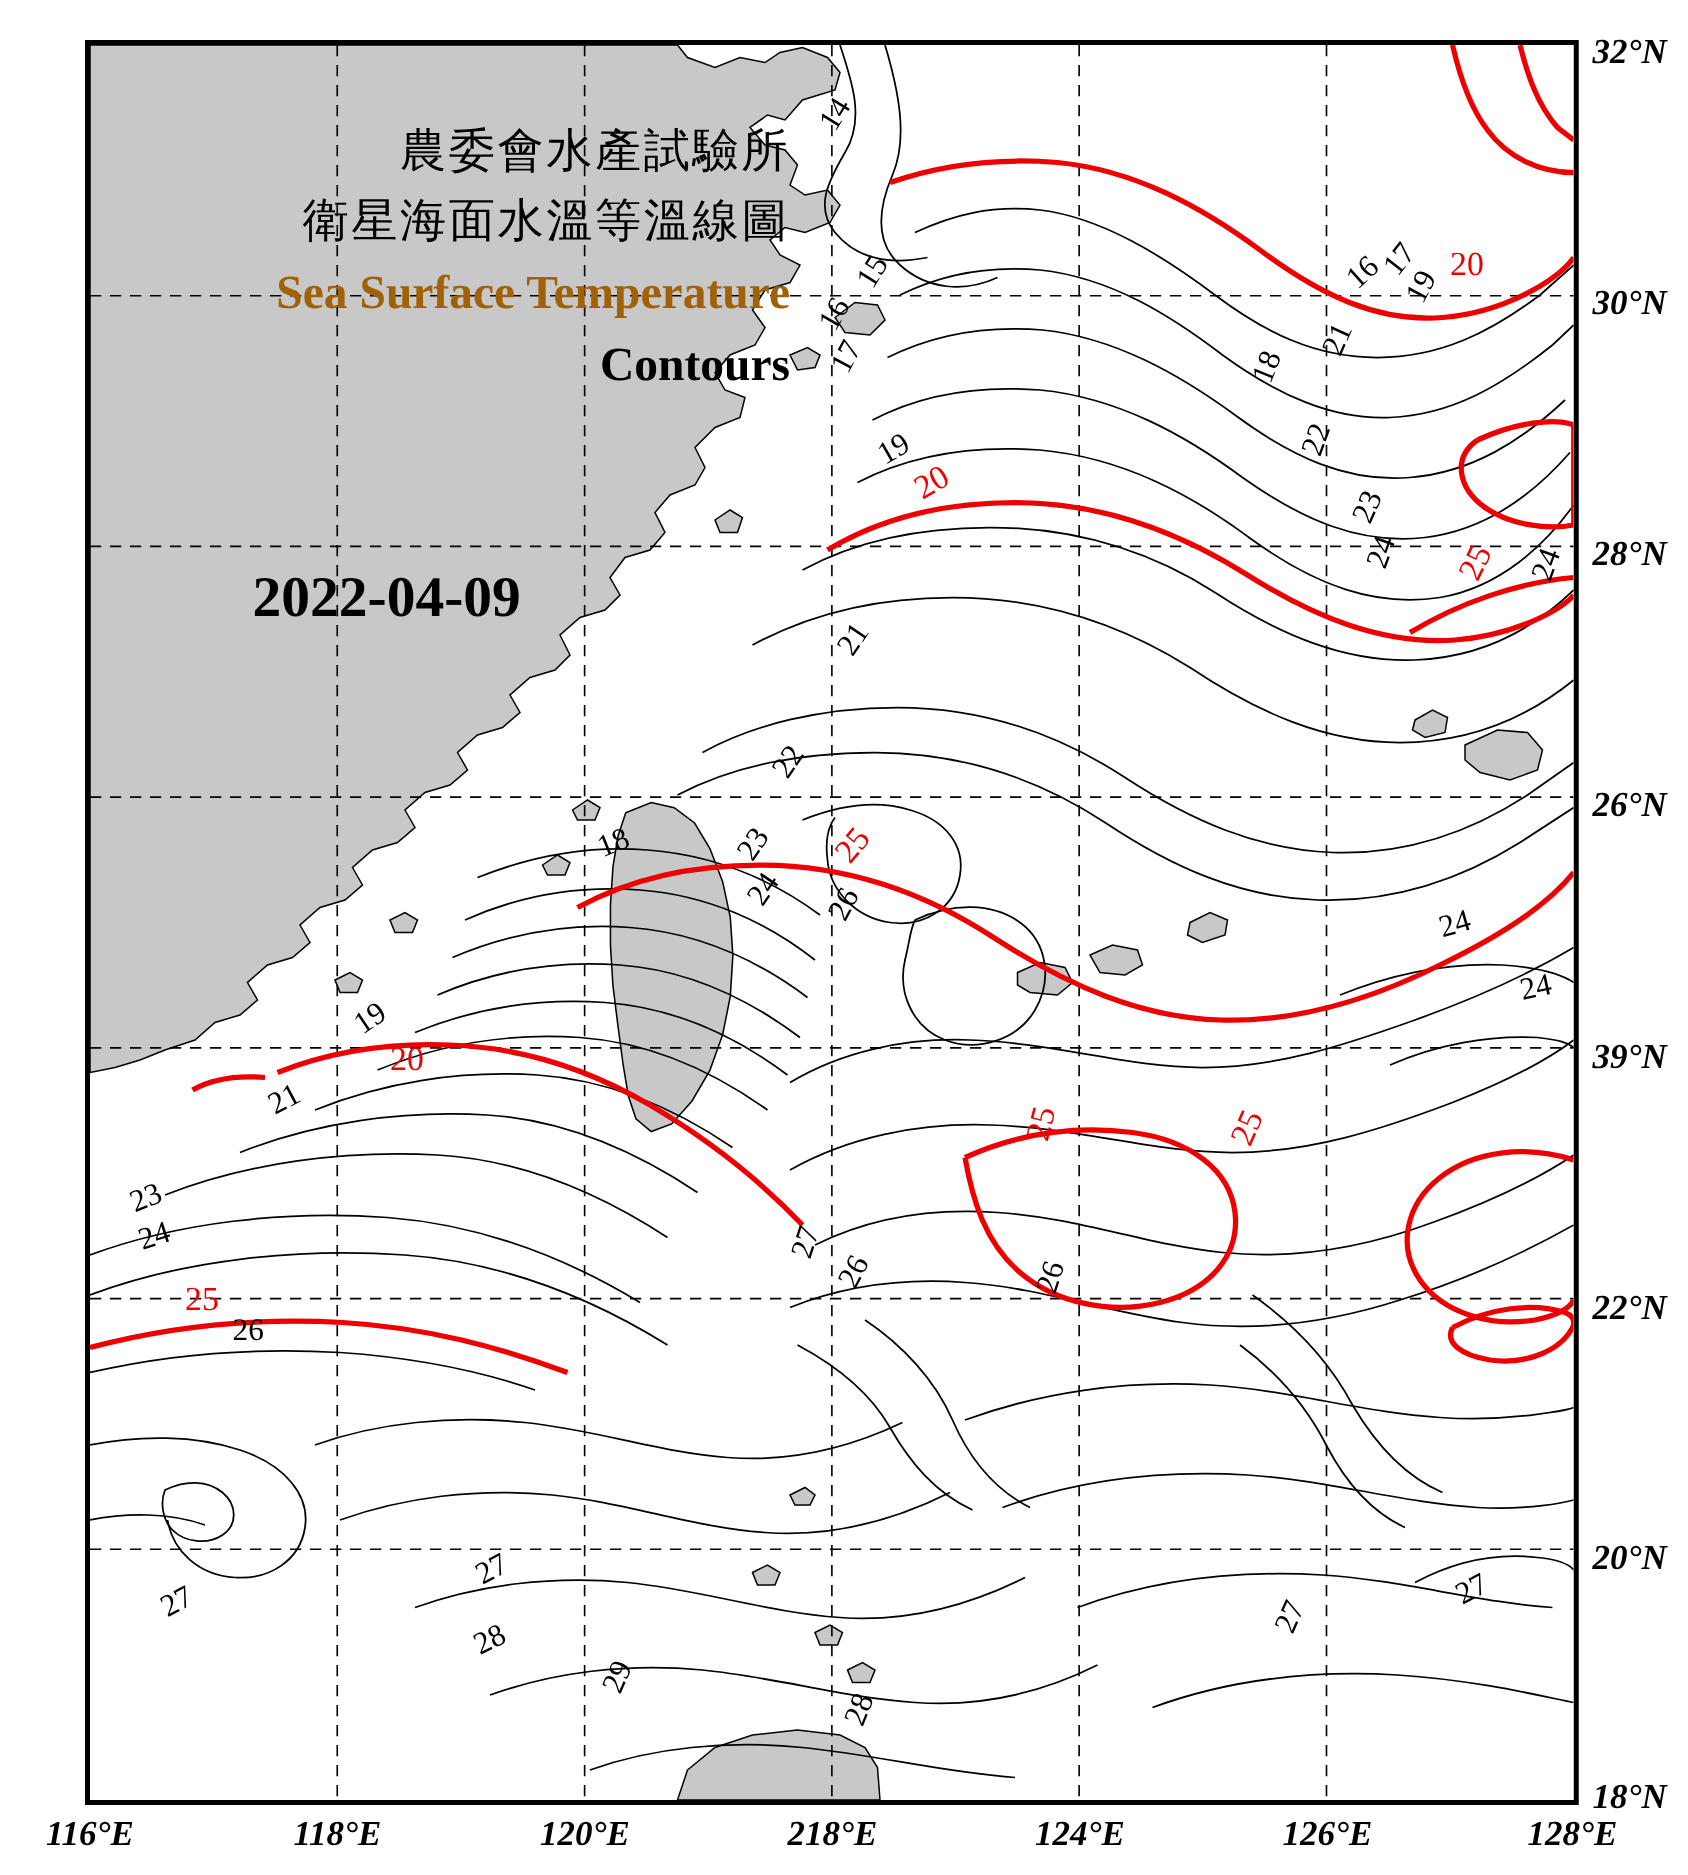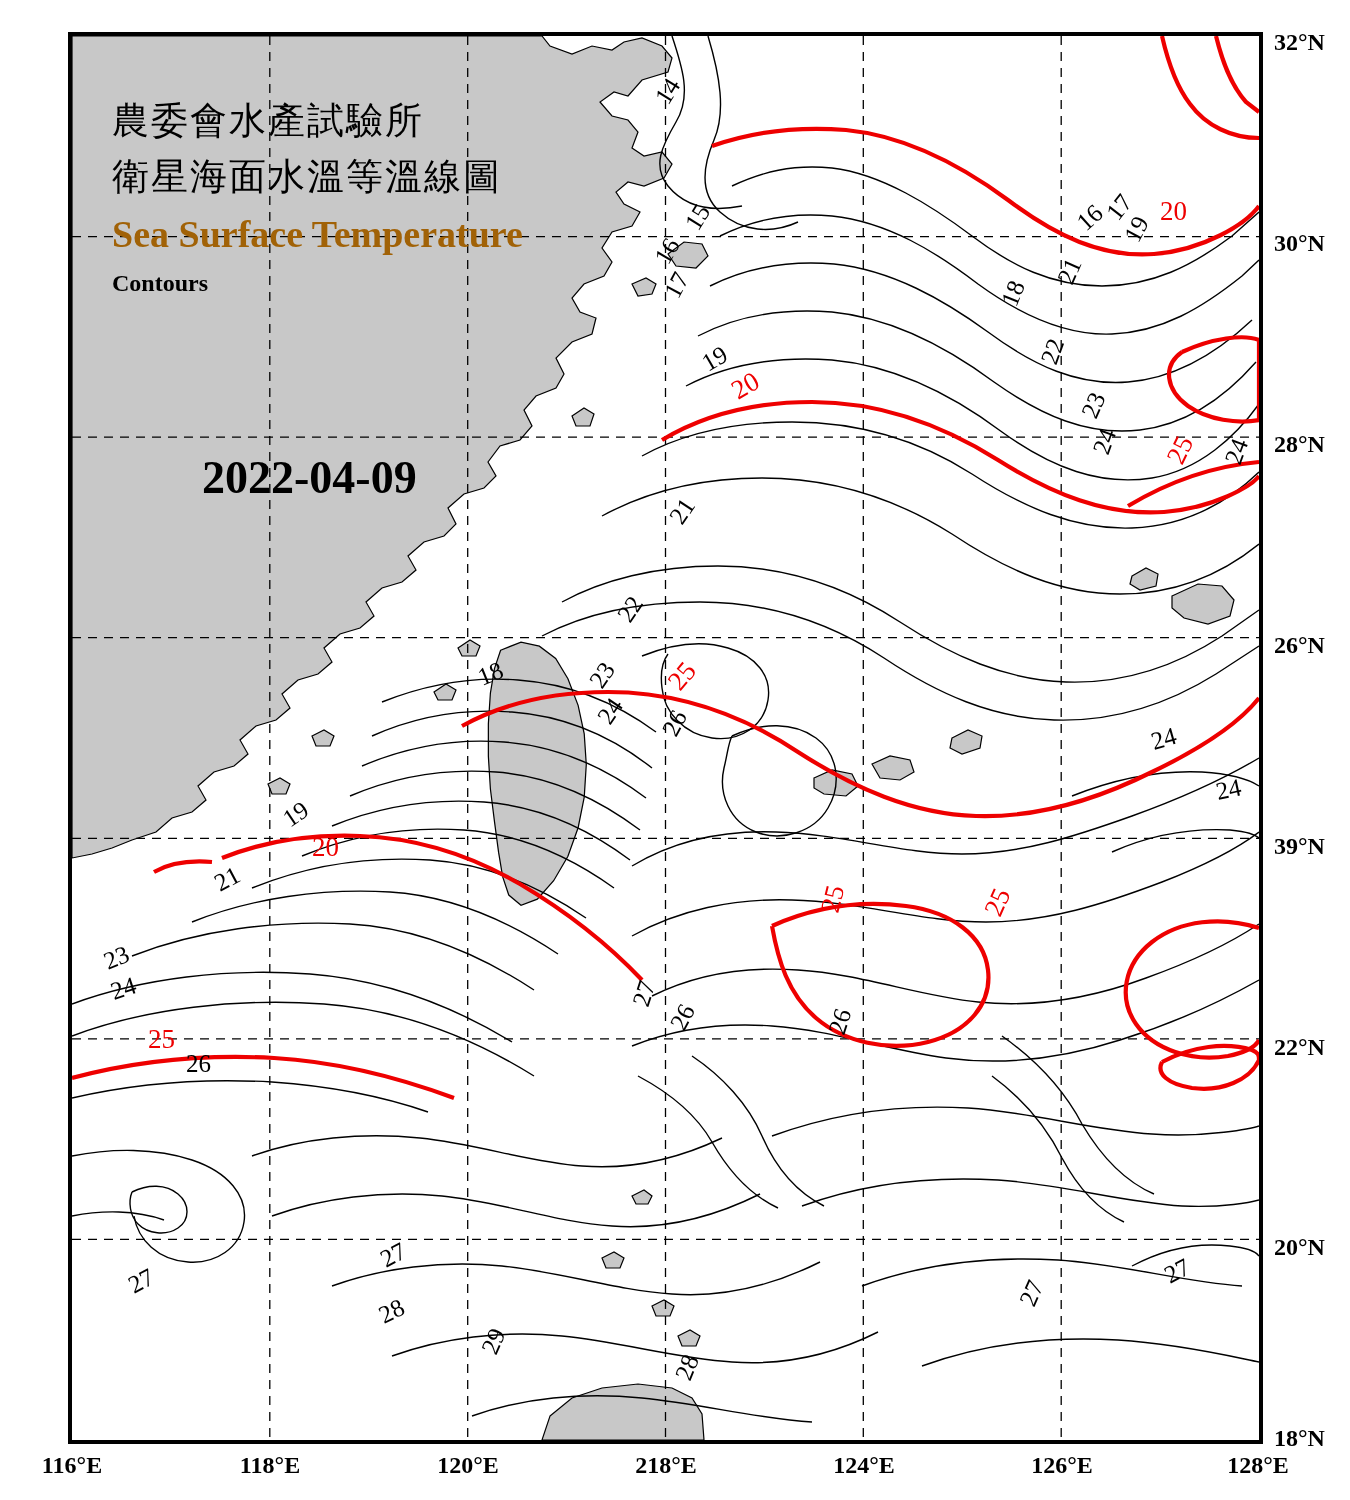--- a/index.html
+++ b/index.html
@@ -28,33 +28,34 @@
     height: 1412px;
     border: 4px solid #000;
     box-sizing: border-box;
     background: #ffffff;
     overflow: hidden;
   }
   .axis-label {
     position: absolute;
     font-family: "Liberation Serif", serif;
     font-weight: bold;
-    font-size: 24px;
+    font-size: 28px;
     color: #000;
     white-space: nowrap;
+    font-style: italic;
   }
   .lat-label { left: 1274px; transform: translateY(-50%); }
   .lon-label { top: 1452px; transform: translateX(-50%); }
 
   .title-block {
     position: absolute;
     left: 40px;
     top: 60px;
     width: 520px;
-    text-align: left;
+    text-align: right;
     pointer-events: none;
   }
   .title-cn1 {
     font-family: "DejaVu Serif", serif;
     font-size: 37px;
     letter-spacing: 2px;
     color: #000;
     margin-bottom: 6px;
   }
   .title-cn2 {
@@ -67,21 +68,21 @@
   .title-en1 {
     font-family: "Liberation Serif", serif;
     font-weight: bold;
     font-size: 38px;
     color: #a16207;
     margin-bottom: 14px;
   }
   .title-en2 {
     font-family: "Liberation Serif", serif;
     font-weight: bold;
-    font-size: 24px;
+    font-size: 38px;
     color: #000;
   }
   .date-text {
     position: absolute;
     left: 130px;
     top: 415px;
     font-family: "Liberation Serif", serif;
     font-weight: bold;
     font-size: 46px;
     color: #000;

